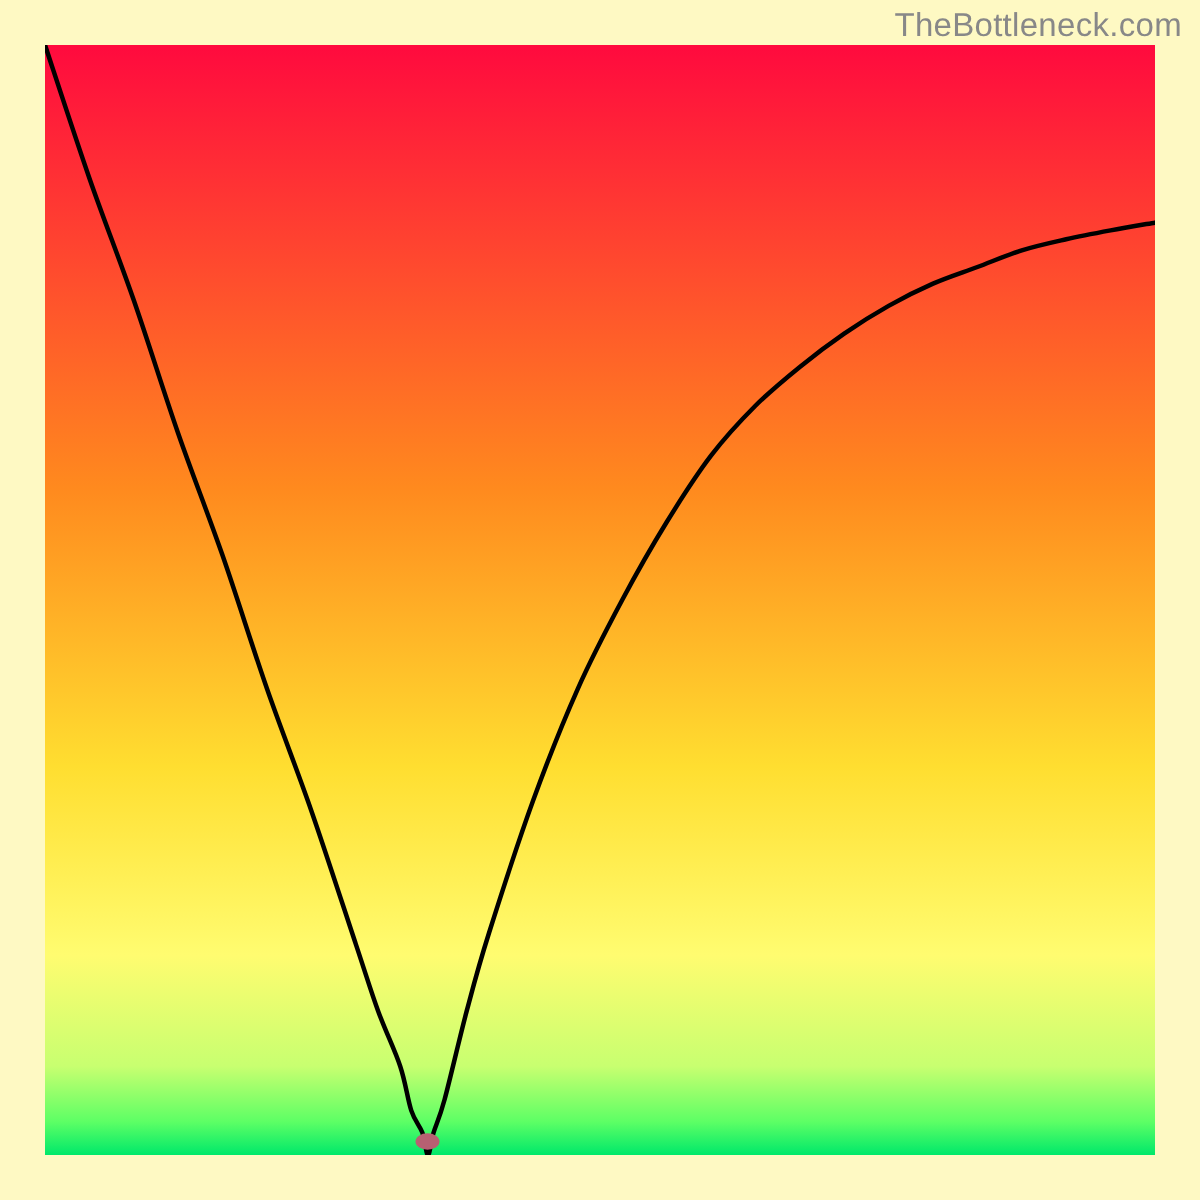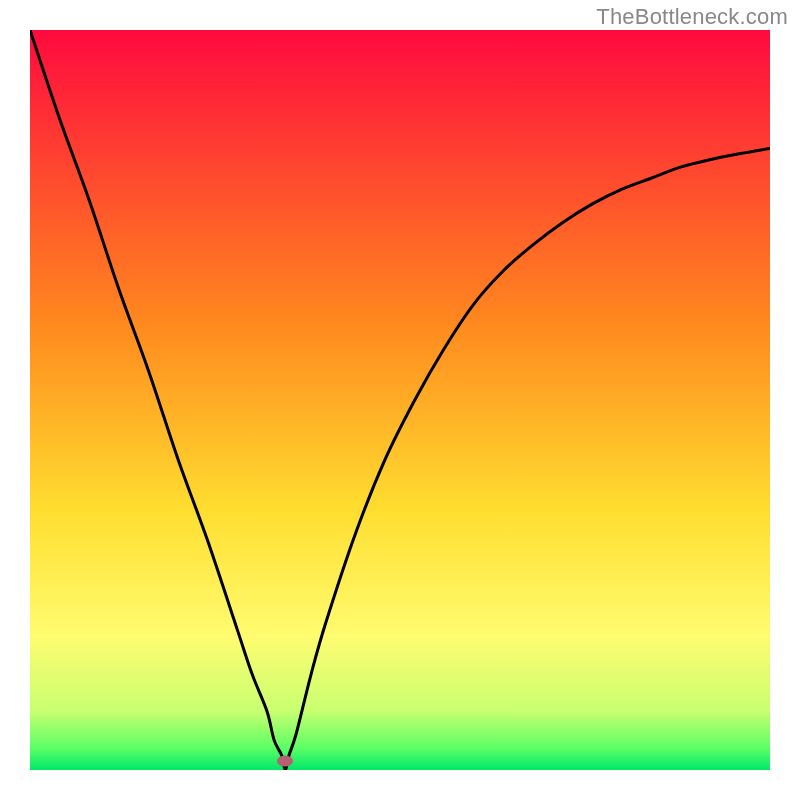--- a/index.html
+++ b/index.html
@@ -7,21 +7,21 @@
     padding: 0;
     width: 800px;
     height: 800px;
     background: #000;
     font-family: Arial, Helvetica, sans-serif;
   }
   .outer {
     position: relative;
     width: 800px;
     height: 800px;
-    background: #ffffff;
+    background: #fef9c3;
   }
   .attrib {
     position: absolute;
     top: 4px;
     right: 12px;
     color: #888;
     font-size: 22px;
     font-weight: 500;
     letter-spacing: 0.2px;
     z-index: 5;

